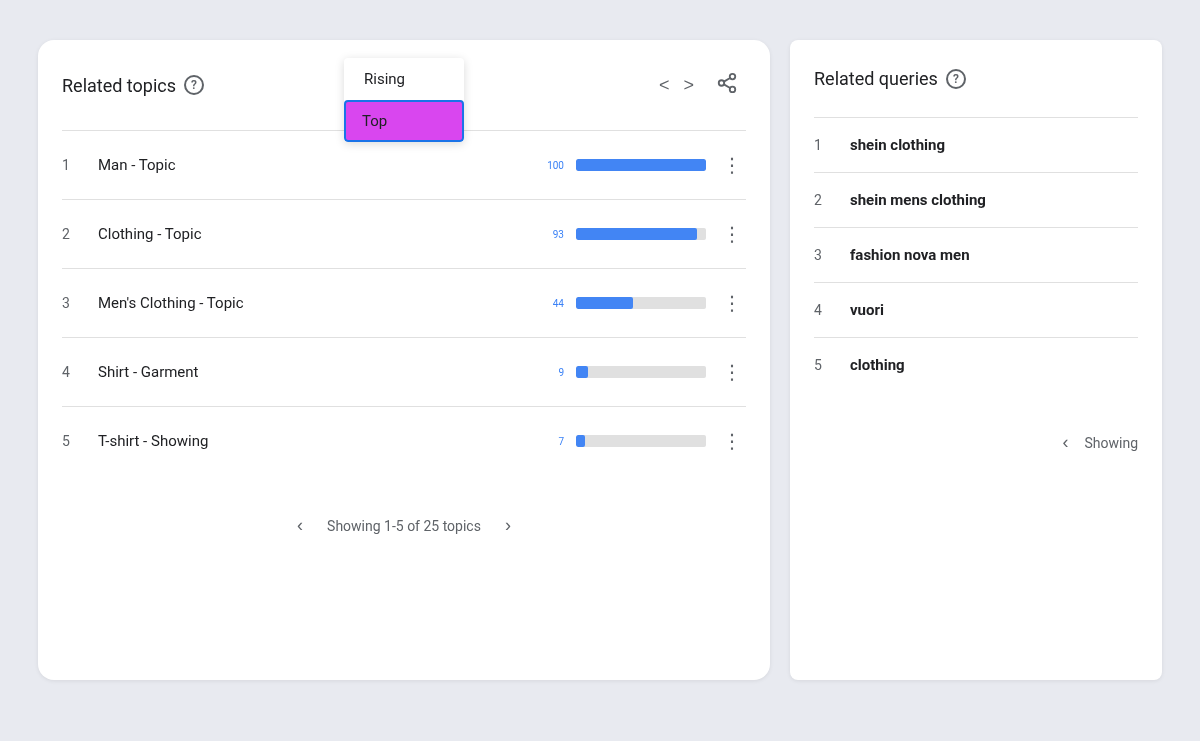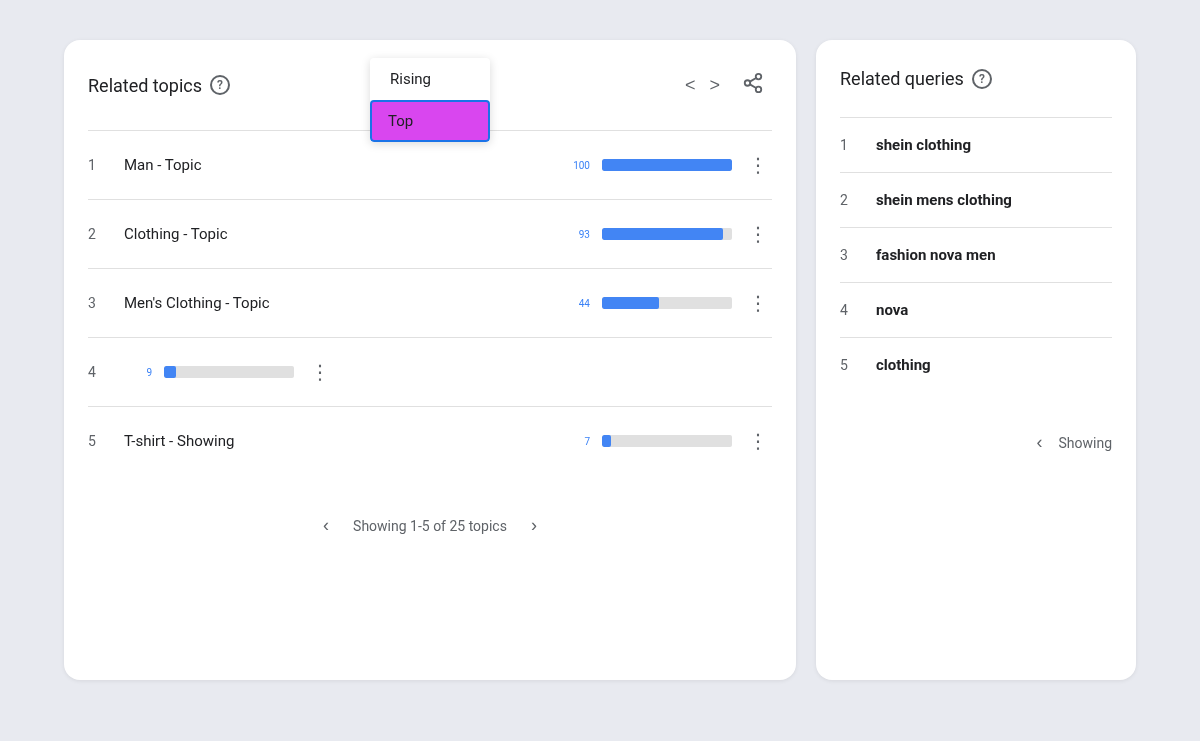--- a/index.html
+++ b/index.html
@@ -21,22 +21,23 @@
       box-shadow: 0 1px 4px rgba(0,0,0,0.08);
       position: relative;
     }
 
     .left-card {
       width: 732px;
       min-height: 640px;
     }
 
     .right-card {
-      width: 320px;
+      width: 372px;
       min-height: 640px;
+      border-radius: 8px;
     }
 
     
     .card-header {
       display: flex;
       align-items: center;
       margin-bottom: 28px;
       position: relative;
     }
 
@@ -305,20 +306,21 @@
       <span class="row-label">Men's Clothing - Topic</span>
       <span class="row-value">44</span>
       <div class="bar-container">
         <div class="bar-fill" style="width: 44%;"></div>
       </div>
       <span class="row-menu">⋮</span>
     </div>
 
     <div class="topic-row">
       <span class="row-number">4</span>
+      <span class="row-label">Shirt - Garment</span>
       <span class="row-value">9</span>
       <div class="bar-container">
         <div class="bar-fill" style="width: 9%;"></div>
       </div>
       <span class="row-menu">⋮</span>
     </div>
 
     <div class="topic-row">
       <span class="row-number">5</span>
       <span class="row-label">T-shirt - Showing</span>
@@ -353,21 +355,21 @@
     <div class="query-row">
       <span class="query-number">2</span>
       <span class="query-label">shein mens clothing</span>
     </div>
     <div class="query-row">
       <span class="query-number">3</span>
       <span class="query-label">fashion nova men</span>
     </div>
     <div class="query-row">
       <span class="query-number">4</span>
-      <span class="query-label">nova</span>
+      <span class="query-label">vuori</span>
     </div>
     <div class="query-row">
       <span class="query-number">5</span>
       <span class="query-label">clothing</span>
     </div>
   </div>
 
   <div class="right-pagination">
     <button class="pagination-arrow">‹</button>
     <span class="right-pagination-text">Showing</span>

